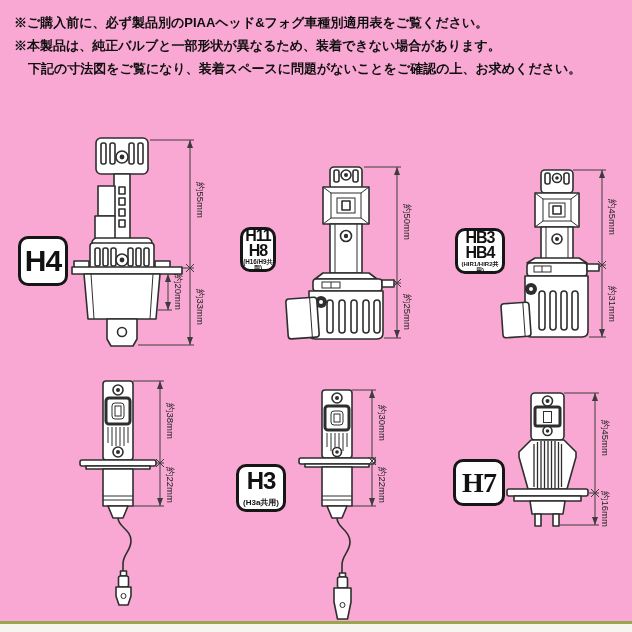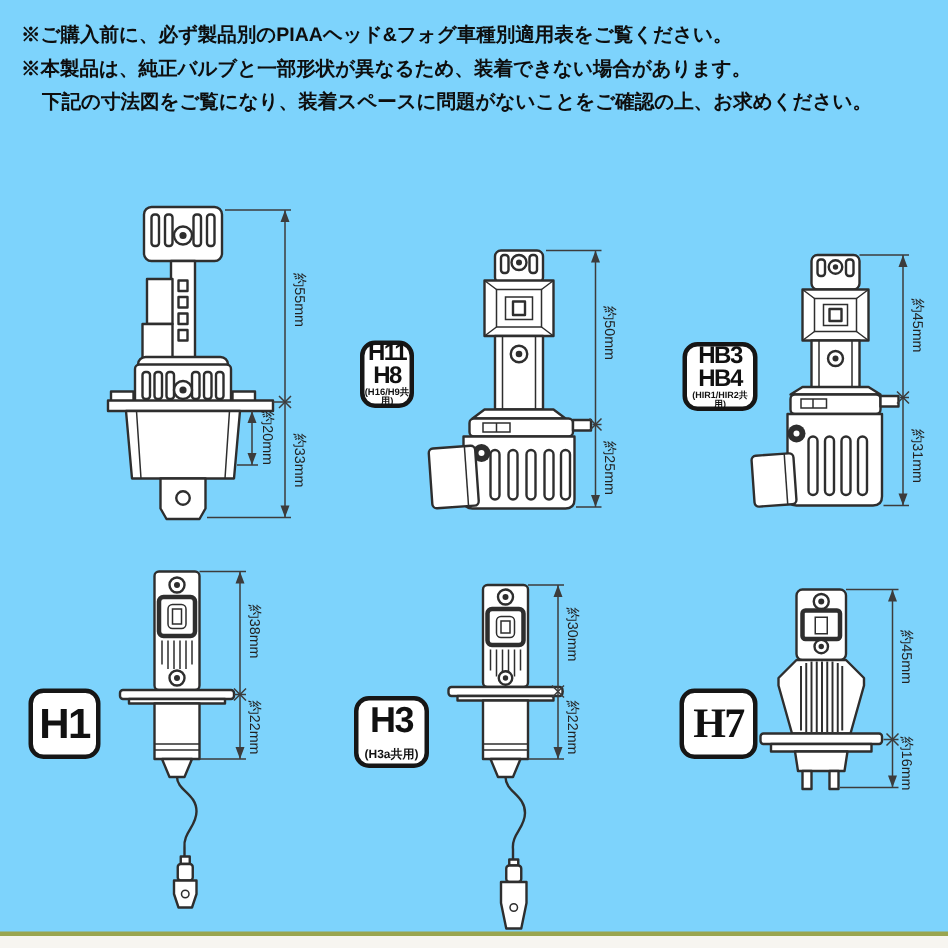--- a/index.html
+++ b/index.html
@@ -1,21 +1,21 @@
 <!DOCTYPE html>
 <html><head>
 <meta charset="utf-8">
 <style>
   html,body{margin:0;padding:0;background:#fff;}
-  .stage{position:relative;width:632px;height:632px;background:#7dd3fc;overflow:hidden;
+  .stage{position:relative;width:632px;height:632px;background:#f9a8d4;overflow:hidden;
          font-family:"Liberation Sans",sans-serif;}
   
   .notes{position:absolute;left:14px;top:11px;width:612px;font-weight:bold;color:#0e0e0e;
          font-size:13px;line-height:23px;white-space:nowrap;overflow:hidden;}
-  .notes .indent{padding-left:14px;font-family:Liberation Mono, monospace;}
+  .notes .indent{padding-left:14px;}
   
   .badge{position:absolute;background:#fff;border:3px solid #161616;border-radius:10px;
          display:flex;flex-direction:column;align-items:center;justify-content:center;
          color:#111;font-weight:bold;line-height:1;text-align:center;box-sizing:border-box;}
   .badge .main{letter-spacing:-1px;}
   .badge-h4  .main{font-size:30px;}
   .badge-h11 .main{font-size:16px;line-height:15px;}
   .badge-h11 .sub{font-size:6.3px;margin-top:1px;}
   .badge-hb3 .main{font-size:16px;line-height:15px;}
   .badge-hb3 .sub{font-size:6px;margin-top:1px;}
@@ -41,20 +41,23 @@
 <body>
 
 <div class="stage">
 
   <div class="notes">
     <div>※ご購入前に、必ず製品別のPIAAヘッド&amp;フォグ車種別適用表をご覧ください。</div>
     <div>※本製品は、純正バルブと一部形状が異なるため、装着できない場合があります。</div>
     <div class="indent">下記の寸法図をご覧になり、装着スペースに問題がないことをご確認の上、お求めください。</div>
   </div>
 
+  <div class="badge badge-h4" style="left:18px;top:236px;width:50px;height:50px;">
+    <div class="main">H4</div>
+  </div>
   <svg class="fig" style="left:70px;top:130px;" width="140" height="225" viewBox="0 0 140 225">
     <g>
       <rect class="a" x="26" y="8" width="52" height="36" rx="5"></rect>
       <rect class="a" x="31" y="13" width="5" height="21" rx="2"></rect>
       <rect class="a" x="40" y="13" width="5" height="21" rx="2"></rect>
       <rect class="a" x="59" y="13" width="5" height="21" rx="2"></rect>
       <rect class="a" x="68" y="13" width="5" height="21" rx="2"></rect>
       <circle class="a" cx="52" cy="27" r="6"></circle>
         <circle class="d" cx="52" cy="27" r="2.4"></circle>
     </g>
@@ -208,23 +211,20 @@
     <g>
       <path class="dl" d="M91,8 L124,8 M118,103 L124,103 M107,175 L124,175"></path>
       <path class="dl" d="M120,8 L120,175"></path>
       <path class="da" d="M120,8 L117,16 L123,16 Z M120,175 L117,167 L123,167 Z"></path>
       <path class="dl" d="M116,99 L124,107 M116,107 L124,99"></path>
       <text class="dim" x="126.5" y="55" transform="rotate(90 126.5 55)">約45mm</text>
       <text class="dim" x="126.5" y="142" transform="rotate(90 126.5 142)">約31mm</text>
     </g>
   </svg>
 
-  <div class="badge badge-h1" style="left:19px;top:459px;width:48px;height:47px;">
-    <div class="main">H1</div>
-  </div>
   <svg class="fig" style="left:75px;top:375px;" width="112" height="232" viewBox="0 0 112 232">
     <g>
       <rect class="a" x="28" y="6" width="30" height="79" rx="3"></rect>
       <circle class="a" cx="43" cy="15" r="5"></circle>
         <circle class="d" cx="43" cy="15" r="2"></circle>
       <rect class="thick" x="31" y="23" width="24" height="26" rx="3"></rect>
       <rect class="t" x="37" y="28" width="12" height="16" rx="3"></rect>
       <rect class="t" x="40" y="31" width="6" height="10"></rect>
       <path class="t" d="M33,52 V68 M37,52 V71 M41,52 V71 M45,52 V71 M49,52 V71 M53,52 V68"></path>
       <circle class="a" cx="43" cy="77" r="5"></circle>

